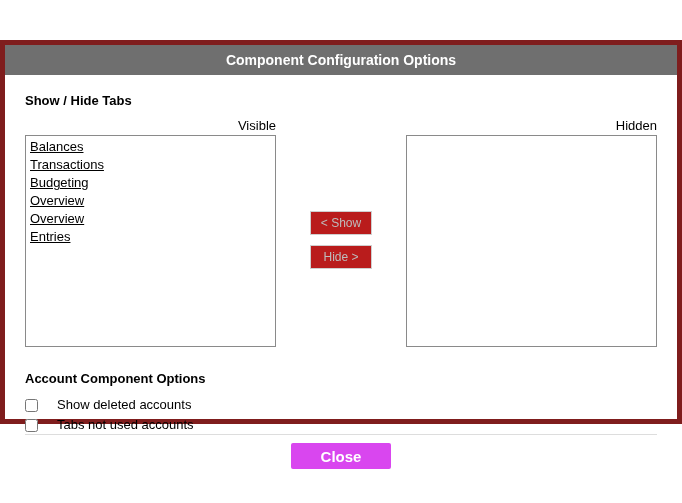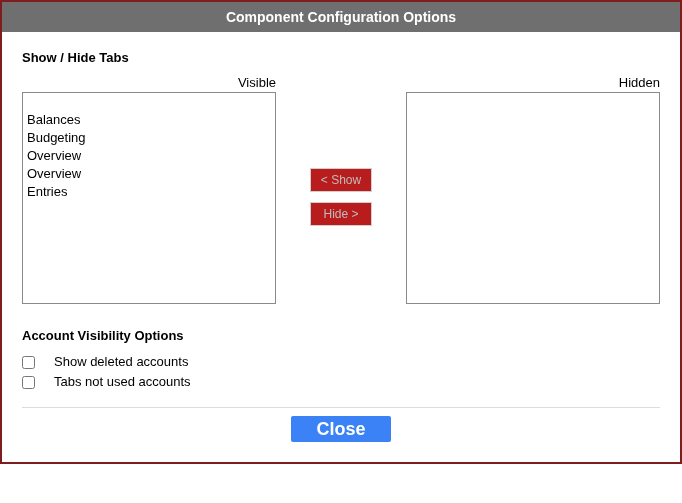--- a/index.html
+++ b/index.html
@@ -5,24 +5,25 @@
   * { box-sizing: border-box; }
   html, body {
     margin: 0; padding: 0;
     width: 682px; height: 503px;
     font-family: "Segoe UI", Arial, sans-serif;
     font-size: 13px;
     background: #fff;
     color: #000;
   }
   .window {
-    width: 682px; height: 464px;
-    border: 2px solid #7f1d1d;
+    width: 682px; height: 384px;
+    border: 5px solid #7f1d1d;
     display: flex;
     flex-direction: column;
+    margin-top: 40px;
   }
   .titlebar {
     background: #6f6f6f;
     color: #fff;
     font-weight: bold;
     text-align: center;
     height: 30px;
     line-height: 30px;
     font-size: 14px;
   }
@@ -47,23 +48,24 @@
     width: 254px;
   }
   .list-label {
     text-align: right;
     font-size: 13px;
     padding-bottom: 2px;
   }
   .listbox {
     border: 1px solid #8a8a8a;
     height: 212px;
-    padding: 18px 4px;
+    padding: 2px 4px;
     overflow: auto;
     background: #fff;
+    text-decoration: underline;
   }
   .list-item {
     line-height: 18px;
     font-size: 13px;
     cursor: default;
   }
   .middle-col {
     flex: 0 0 auto;
     width: 130px;
     display: flex;
@@ -100,66 +102,67 @@
     margin: 0;
   }
   .footer {
     border-top: 1px solid #ddd;
     padding: 8px 0;
     display: flex;
     justify-content: center;
     margin-top: auto;
   }
   .close-btn {
-    background: #3b82f6;
+    background: #d946ef;
     color: #fff;
     border: none;
     width: 100px;
     height: 26px;
-    font-size: 18px;
+    font-size: 15px;
     font-weight: bold;
     border-radius: 2px;
     cursor: pointer;
   }
 </style>
 </head>
 <body>
 
 <div class="window">
   <div class="titlebar">Component Configuration Options</div>
 
   <div class="content">
 
     <div class="section-title">Show / Hide Tabs</div>
 
     <div class="lists-row">
       <div class="list-col">
         <div class="list-label">Visible</div>
         <div class="listbox" id="visible-list">
             <div class="list-item">Balances</div>
+            <div class="list-item">Transactions</div>
             <div class="list-item">Budgeting</div>
             <div class="list-item">Overview</div>
             <div class="list-item">Overview</div>
             <div class="list-item">Entries</div>
           </div>
       </div>
 
       <div class="middle-col">
         <button class="xfer-btn" disabled="">&lt; Show</button>
         <button class="xfer-btn" disabled="">Hide &gt;</button>
       </div>
 
       <div class="list-col">
         <div class="list-label">Hidden</div>
         <div class="listbox" id="hidden-list"></div>
       </div>
     </div>
 
     <div class="account-section">
-      <div class="section-title">Account Visibility Options</div>
+      <div class="section-title">Account Component Options</div>
       <label class="check-row">
         <input type="checkbox" id="cb-deleted" style="">
         <span>Show deleted accounts</span>
       </label>
       <label class="check-row">
         <input type="checkbox" id="cb-unused" style="">
         <span>Tabs not used accounts</span>
       </label>
     </div>
 

